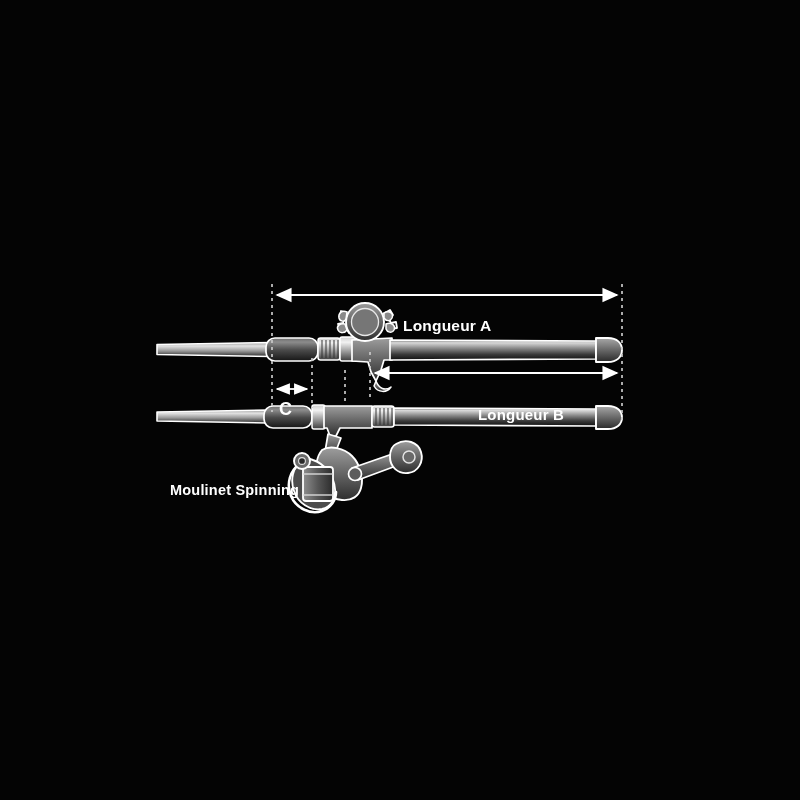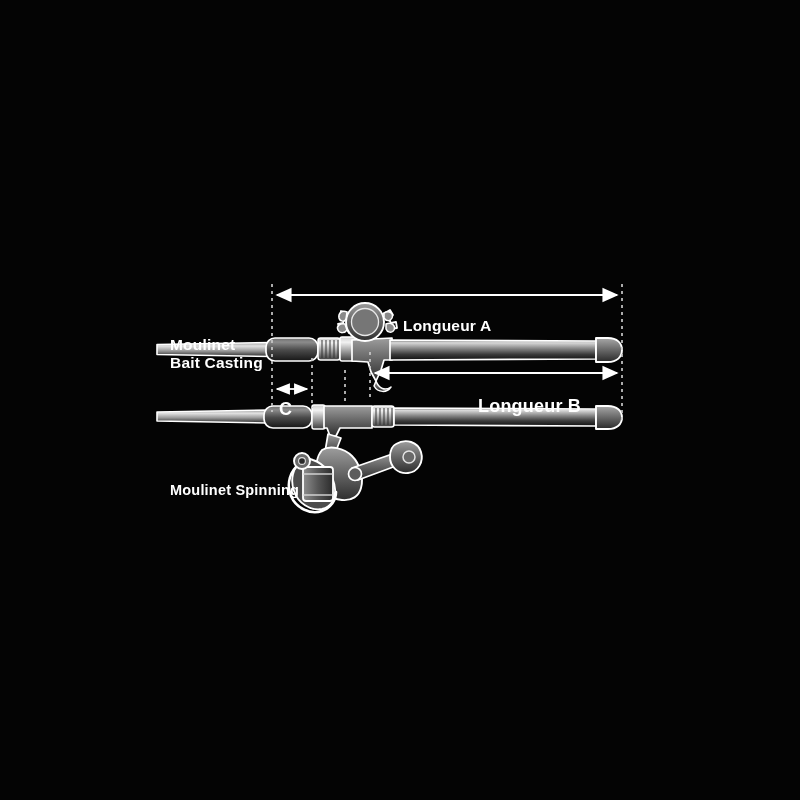--- a/index.html
+++ b/index.html
@@ -46,22 +46,22 @@
     top: 446px;
     font-size: 14.5px;
   }
   #label-longueur-a {
     left: 403px;
     top: 281px;
     font-size: 15.5px;
   }
   #label-longueur-b {
     left: 446px;
-    top: 360px;
-    font-size: 18px;
+    top: 370px;
+    font-size: 15px;
     padding-left: 32px;
   }
   #label-c {
     left: 279px;
     top: 363px;
     font-size: 18px;
   }
 </style>
 </head>
 <body>
@@ -288,21 +288,20 @@
 
     <g>
       <line x1="277" y1="295" x2="617" y2="295" stroke="#ffffff" stroke-width="1.8" marker-start="url(#arrHeadL)" marker-end="url(#arrHeadR)"></line>
 
       <line x1="375" y1="373" x2="617" y2="373" stroke="#ffffff" stroke-width="1.8" marker-start="url(#arrHeadL)" marker-end="url(#arrHeadR)"></line>
 
       <line x1="277" y1="389" x2="307" y2="389" stroke="#ffffff" stroke-width="1.8" marker-start="url(#arrSmallR)" marker-end="url(#arrSmallR)"></line>
     </g>
   </svg>
 
-  <div class="lbl" id="label-baitcasting"><span>Moulinet</span><br><span>Bait Casting</span></div>
 
   <div class="lbl" id="label-spinning">Moulinet Spinning</div>
 
   <div class="lbl" id="label-longueur-a">Longueur A</div>
 
   <div class="lbl" id="label-longueur-b">Longueur B</div>
 
   <div class="lbl" id="label-c">C</div>
 
 </div>

